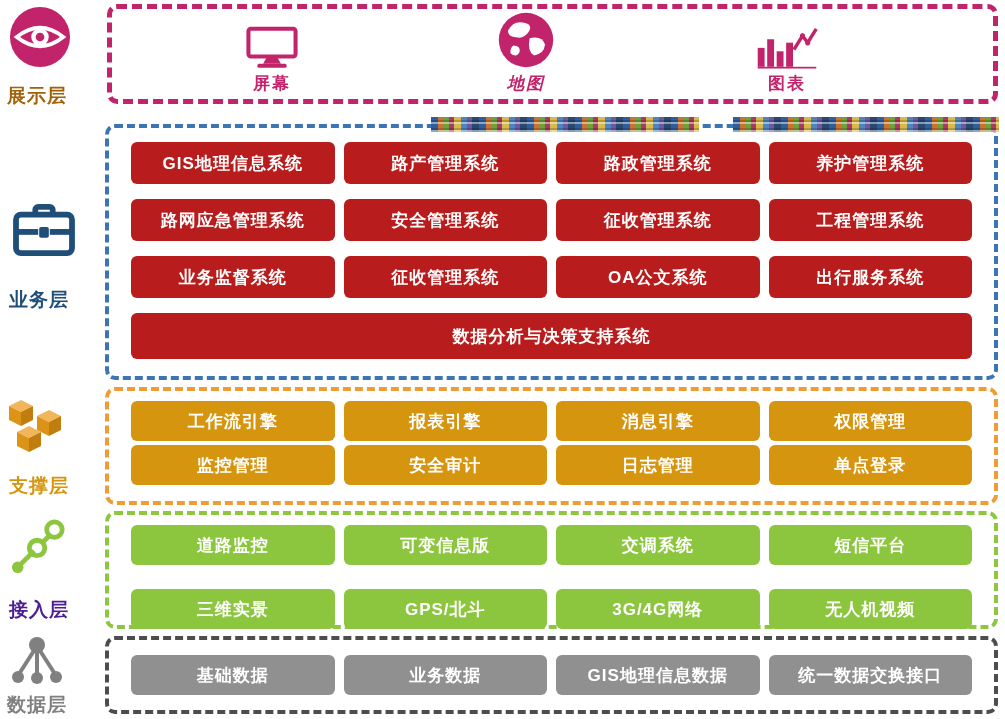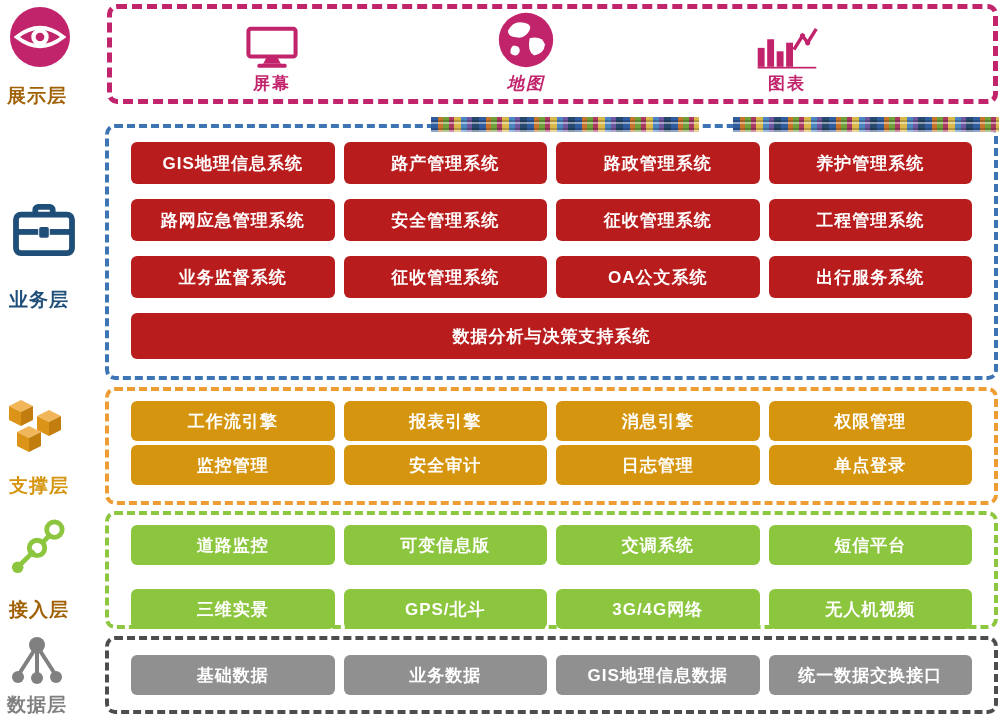--- a/index.html
+++ b/index.html
@@ -33,21 +33,21 @@
                 align-items:center; justify-content:flex-end; gap:3px; }
   #pres-g1 { left:85px; }  #pres-g2 { left:339px;font-style:italic; }  #pres-g3 { left:600px; }
   .pres-label { color:#C2246C; font-size:17px; font-weight:700; letter-spacing:2px;text-align:right; }
 
   
   .side-icon { position:absolute; }
   .side-label { position:absolute; font-size:19px; font-weight:800; letter-spacing:1px; white-space:nowrap; }
   #lbl-presentation { left:7px;  top:83px;  color:#a16207; }
   #lbl-business     { left:9px;  top:287px; color:#1F4E79; }
   #lbl-support      { left:9px;  top:473px; color:#D6950F; }
-  #lbl-access       { left:9px;  top:597px; color:#a16207; }
+  #lbl-access       { left:9px;  top:597px; color:#4c1d95; }
   #lbl-data         { left:7px;  top:692px; color:#808080; }
 
   
   .thumb-strip { position:absolute; top:117px; height:15px; z-index:6;
     background-image:
       repeating-linear-gradient(0deg, rgba(255,255,255,.45) 0 2px, rgba(0,0,0,.18) 2px 4px, rgba(255,255,255,0) 4px 8px),
       repeating-linear-gradient(90deg, #2f5d9e 0 7px, #c8742a 7px 12px, #6fa03a 12px 18px, #aa3a62 18px 23px,
         #d9b94a 23px 30px, #4c86c0 30px 36px, #6e56a0 36px 41px, #27496e 41px 48px); }
   #strip1 { left:431px; width:268px; }
   #strip2 { left:733px; width:266px; }

